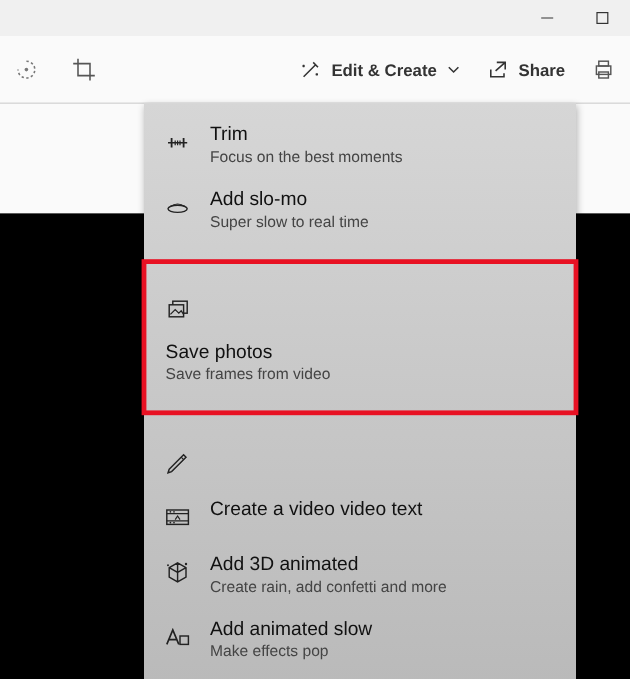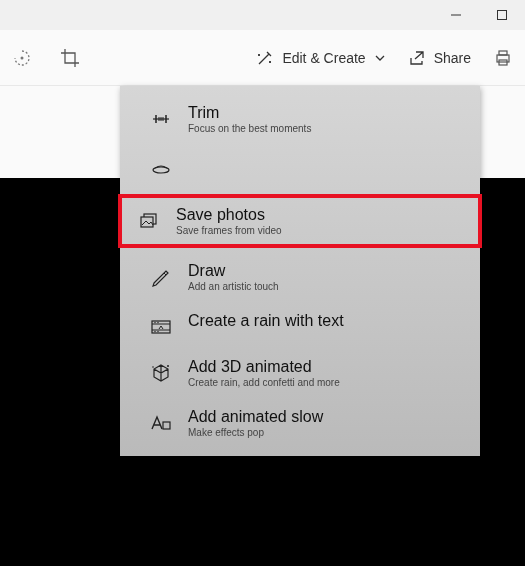--- a/index.html
+++ b/index.html
@@ -32,20 +32,21 @@
       color: #333;
     }
     .toolbar {
       height: 56px;
       background: #fafafa;
       display: flex;
       align-items: center;
       padding: 0 12px;
       gap: 24px;
       border-bottom: 1px solid #e8e8e8;
+      font-weight: bold;
     }
     .toolbar-left {
       display: flex;
       gap: 28px;
       align-items: center;
     }
     .toolbar-right {
       margin-left: auto;
       display: flex;
       gap: 22px;
@@ -88,27 +89,28 @@
       left: 120px;
       width: 360px;
       background: linear-gradient(to bottom, #d6d6d6 0%, #bababa 100%);
       box-shadow: 1px 2px 6px rgba(0,0,0,0.3);
       z-index: 10;
       padding: 8px 0;
     }
     .menu-item {
       display: flex;
       align-items: flex-start;
-      padding: 10px 30px;
+      padding: 10px 17px;
       gap: 16px;
     }
     .menu-item.highlighted {
       border: 4px solid #e81123;
-      margin: 4px -2px;
-      padding: 8px 16px;
+      margin: 14px -2px;
+      padding: 23px 16px;
+      flex-direction: column;
     }
     .menu-icon {
       width: 22px;
       height: 22px;
       display: flex;
       align-items: center;
       justify-content: center;
       color: #222;
       margin-top: 4px;
       flex-shrink: 0;
@@ -117,21 +119,21 @@
       display: flex;
       flex-direction: column;
       gap: 1px;
     }
     .menu-title {
       font-size: 16px;
       color: #111;
       font-weight: 400;
     }
     .menu-desc {
-      font-size: 10px;
+      font-size: 13px;
       color: #444;
     }
     svg { display: block; }
   </style>
 </head>
 <body>
 
 <div class="title-bar">
   <div class="title-controls">
     <div class="title-btn">
@@ -210,20 +212,22 @@
   </div>
 
   <div class="menu-item">
     <div class="menu-icon">
       <svg width="22" height="22" viewBox="0 0 22 22">
         <ellipse cx="11" cy="12" rx="8" ry="3" fill="none" stroke="#222" stroke-width="1.2"></ellipse>
         <path d="M5 10 Q11 6 17 10" fill="none" stroke="#222" stroke-width="1"></path>
       </svg>
     </div>
     <div class="menu-text">
+      <span class="menu-title">Add slo-mo</span>
+      <span class="menu-desc">Super slow to real time</span>
     </div>
   </div>
 
   <div class="menu-item highlighted">
     <div class="menu-icon">
       <svg width="22" height="22" viewBox="0 0 22 22">
         <rect x="6" y="4" width="12" height="10" fill="none" stroke="#222" stroke-width="1.2"></rect>
         <rect x="3" y="7" width="12" height="10" fill="#c8c8c8" stroke="#222" stroke-width="1.2"></rect>
         <path d="M4 15 L8 11 L11 14 L13 12 L15 15" fill="none" stroke="#222" stroke-width="1"></path>
       </svg>
@@ -233,42 +237,38 @@
       <span class="menu-desc">Save frames from video</span>
     </div>
   </div>
 
   <div class="menu-item">
     <div class="menu-icon">
       <svg width="22" height="22" viewBox="0 0 22 22">
         <path d="M4 17 L16 5 L18 7 L6 19 L3 20 Z" fill="none" stroke="#222" stroke-width="1.2"></path>
         <line x1="14" y1="7" x2="16" y2="9" stroke="#222" stroke-width="1"></line>
       </svg>
-    </div>
-    <div class="menu-text">
-      <span class="menu-title">Draw</span>
-      <span class="menu-desc">Add an artistic touch</span>
     </div>
   </div>
 
   <div class="menu-item">
     <div class="menu-icon">
       <svg width="22" height="22" viewBox="0 0 22 22">
         <rect x="2" y="5" width="18" height="12" fill="none" stroke="#222" stroke-width="1.2"></rect>
         <line x1="2" y1="8" x2="20" y2="8" stroke="#222" stroke-width="1"></line>
         <line x1="2" y1="14" x2="20" y2="14" stroke="#222" stroke-width="1"></line>
         <circle cx="5" cy="6.5" r="0.7" fill="#222"></circle>
         <circle cx="8" cy="6.5" r="0.7" fill="#222"></circle>
         <circle cx="5" cy="15.5" r="0.7" fill="#222"></circle>
         <circle cx="8" cy="15.5" r="0.7" fill="#222"></circle>
         <path d="M9 13 L11 10 L13 13" fill="none" stroke="#222" stroke-width="1"></path>
       </svg>
     </div>
     <div class="menu-text">
-      <span class="menu-title">Create a rain with text</span>
+      <span class="menu-title">Create a video video text</span>
     </div>
   </div>
 
   <div class="menu-item">
     <div class="menu-icon">
       <svg width="22" height="22" viewBox="0 0 22 22">
         <path d="M11 3 L18 7 L18 15 L11 19 L4 15 L4 7 Z M11 3 L11 11 M4 7 L11 11 L18 7 M11 11 L11 19" fill="none" stroke="#222" stroke-width="1.2"></path>
         <circle cx="18" cy="4" r="1" fill="#222"></circle>
         <circle cx="3" cy="5" r="0.8" fill="#222"></circle>
       </svg>

